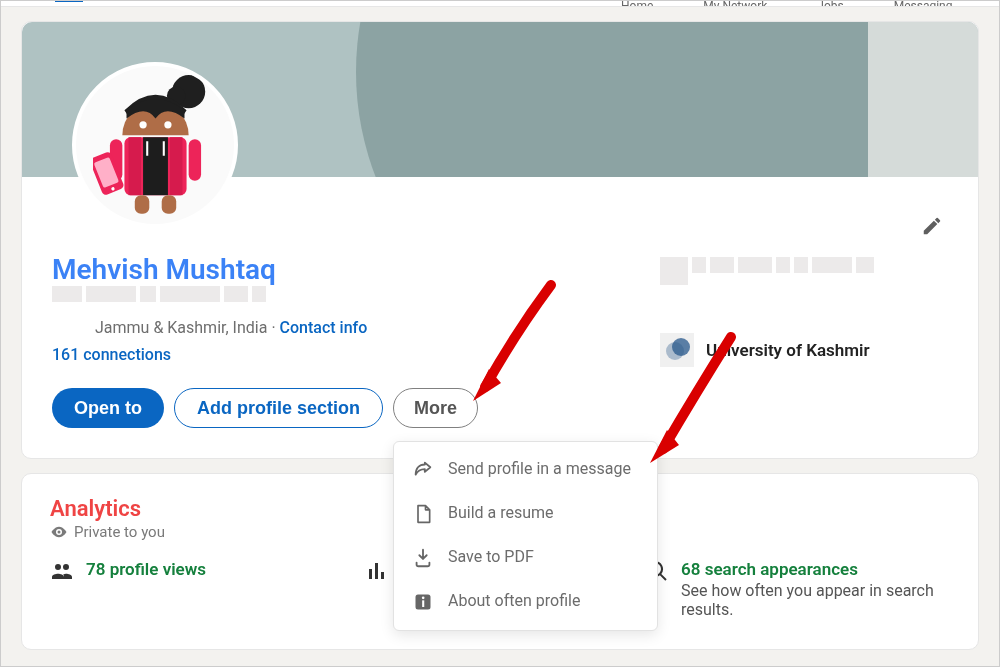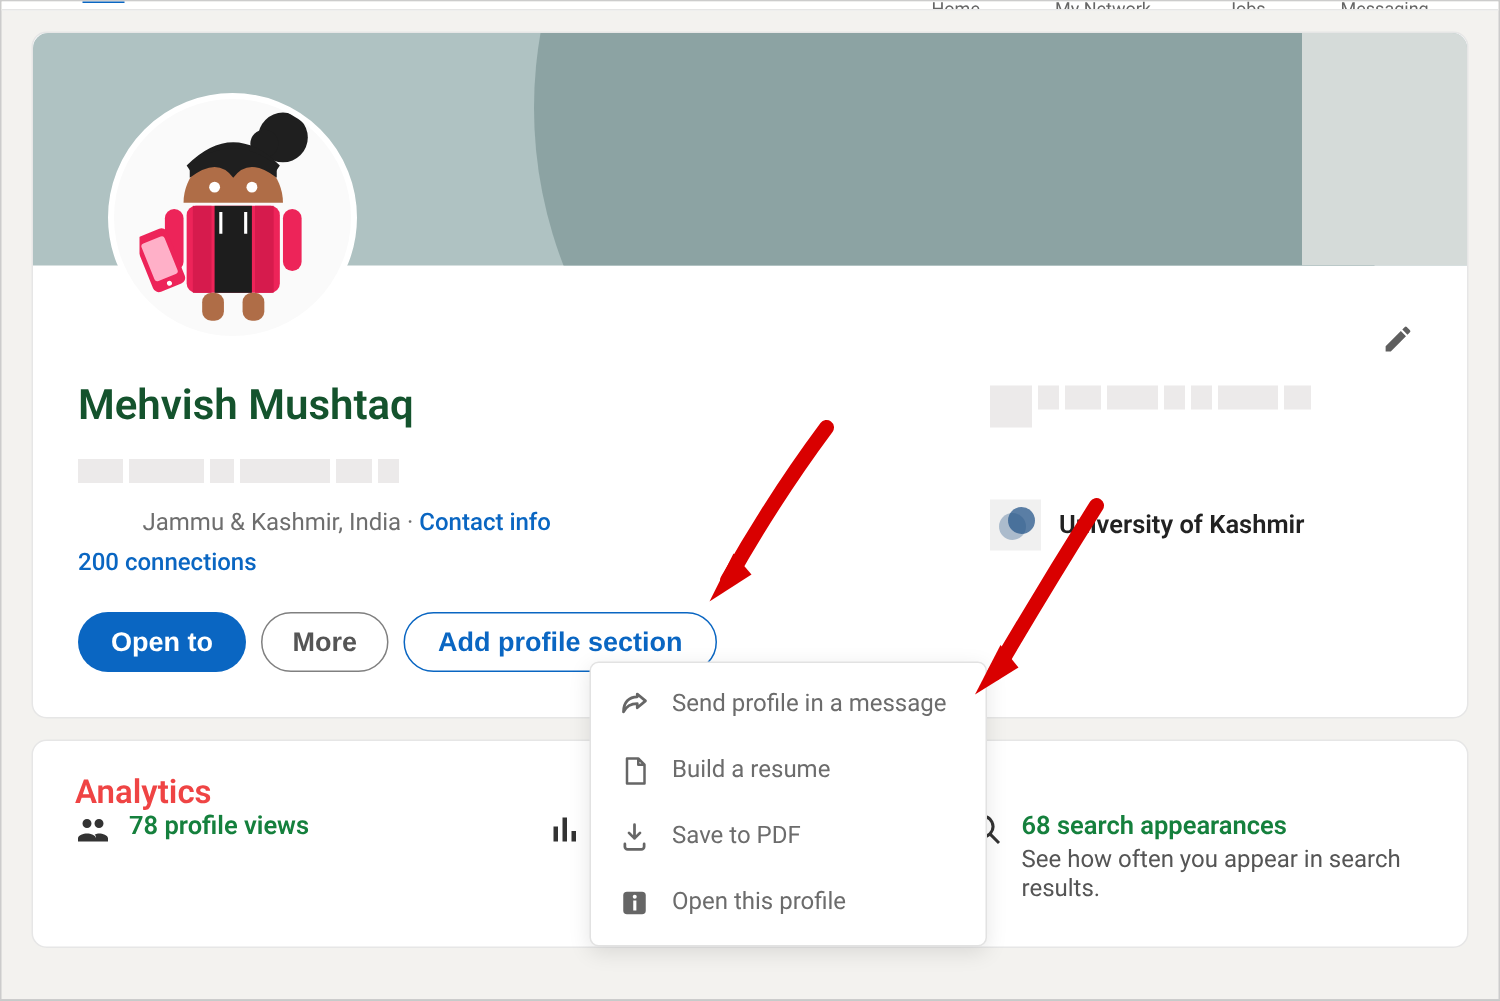--- a/index.html
+++ b/index.html
@@ -100,23 +100,23 @@
   }
   .profile-body {
     padding: 76px 28px 30px 30px;
     display: flex;
     gap: 20px;
   }
   .left-col { flex: 1; }
   .right-col { width: 290px; padding-top: 4px; }
   .name {
     font-size: 28px;
-    color: #14532d;
+    color: #3b82f6;
     font-weight: 600;
-    margin-bottom: 20px;
+    margin-bottom: 0;
   }
   .blur-line {
     height: 22px;
     display: flex;
     gap: 4px;
     margin-bottom: 10px;
   }
   .blur-chunk {
     background: #eceaea;
     height: 16px;
@@ -359,25 +359,25 @@
           <div class="blur-chunk" style="width:30px"></div>
           <div class="blur-chunk" style="width:50px"></div>
           <div class="blur-chunk" style="width:16px"></div>
           <div class="blur-chunk" style="width:60px"></div>
           <div class="blur-chunk" style="width:24px"></div>
           <div class="blur-chunk" style="width:14px"></div>
         </div>
         <div class="location-row">
           <span>Jammu &amp; Kashmir, India</span><span> · </span><span class="contact">Contact info</span>
         </div>
-        <div class="connections">200 connections</div>
+        <div class="connections">161 connections</div>
         <div class="button-row">
           <button class="btn btn-primary">Open to</button>
+          <button class="btn btn-outline-blue">Add profile section</button>
           <button class="btn btn-outline-grey">More</button>
-          <button class="btn btn-outline-blue">Add profile section</button>
         </div>
       </div>
       <div class="right-col">
         <div class="blur-right">
           <div class="blur-chunk" style="height:28px;width:28px"></div>
           <div class="blur-chunk" style="width:14px"></div>
           <div class="blur-chunk" style="width:24px"></div>
           <div class="blur-chunk" style="width:34px"></div>
           <div class="blur-chunk" style="width:14px"></div>
           <div class="blur-chunk" style="width:14px"></div>
@@ -387,20 +387,27 @@
         <div class="edu-row">
           <div class="edu-logo"></div>
           <div class="edu-name">University of Kashmir</div>
         </div>
       </div>
     </div>
   </div>
 
   <div class="analytics-card">
     <div class="analytics-title">Analytics</div>
+    <div class="private-row">
+      <svg width="18" height="18" viewBox="0 0 24 24">
+        <path d="M12 5C6 5 2 12 2 12s4 7 10 7 10-7 10-7-4-7-10-7zm0 11a4 4 0 1 1 0-8 4 4 0 0 1 0 8z" fill="#7a7a7a"></path>
+        <circle cx="12" cy="12" r="2" fill="#7a7a7a"></circle>
+      </svg>
+      <span>Private to you</span>
+    </div>
     <div class="analytics-cols">
       <div class="ana-col">
         <div class="ana-icn">
           <svg width="24" height="24" viewBox="0 0 24 24">
               <path d="M8 11a3 3 0 1 0 0-6 3 3 0 0 0 0 6zm8 0a3 3 0 1 0 0-6 3 3 0 0 0 0 6zM2 20v-2c0-2.2 3.6-3.3 6-3.3s6 1.1 6 3.3v2H2zm12 0v-2c0-1 0-1.8-.9-2.6 1-.4 2.2-.7 2.9-.7 2.4 0 6 1.1 6 3.3v2h-8z" fill="#333"></path>
             </svg>
         </div>
         <div>
           <div class="ana-head">78 profile views</div>
         </div>
@@ -454,21 +461,21 @@
     <span>Save to PDF</span>
   </div>
   <div class="dropdown-item">
     <span class="icn">
       <svg width="20" height="20" viewBox="0 0 24 24">
           <rect x="3" y="3" width="18" height="18" rx="3" fill="#666"></rect>
           <rect x="11" y="10" width="2.5" height="8" fill="#fff"></rect>
           <circle cx="12.2" cy="7" r="1.6" fill="#fff"></circle>
         </svg>
     </span>
-    <span>Open this profile</span>
+    <span>About often profile</span>
   </div>
 </div>
 
 <div class="arrow arrow1">
   <svg width="90" height="130" viewBox="0 0 90 130">
     <path d="M80 8 Q45 55 14 110" stroke="#d90000" stroke-width="10" fill="none" stroke-linecap="round"></path>
     <polygon points="2,124 30,106 18,92" fill="#d90000"></polygon>
   </svg>
 </div>
 <div class="arrow arrow2">

